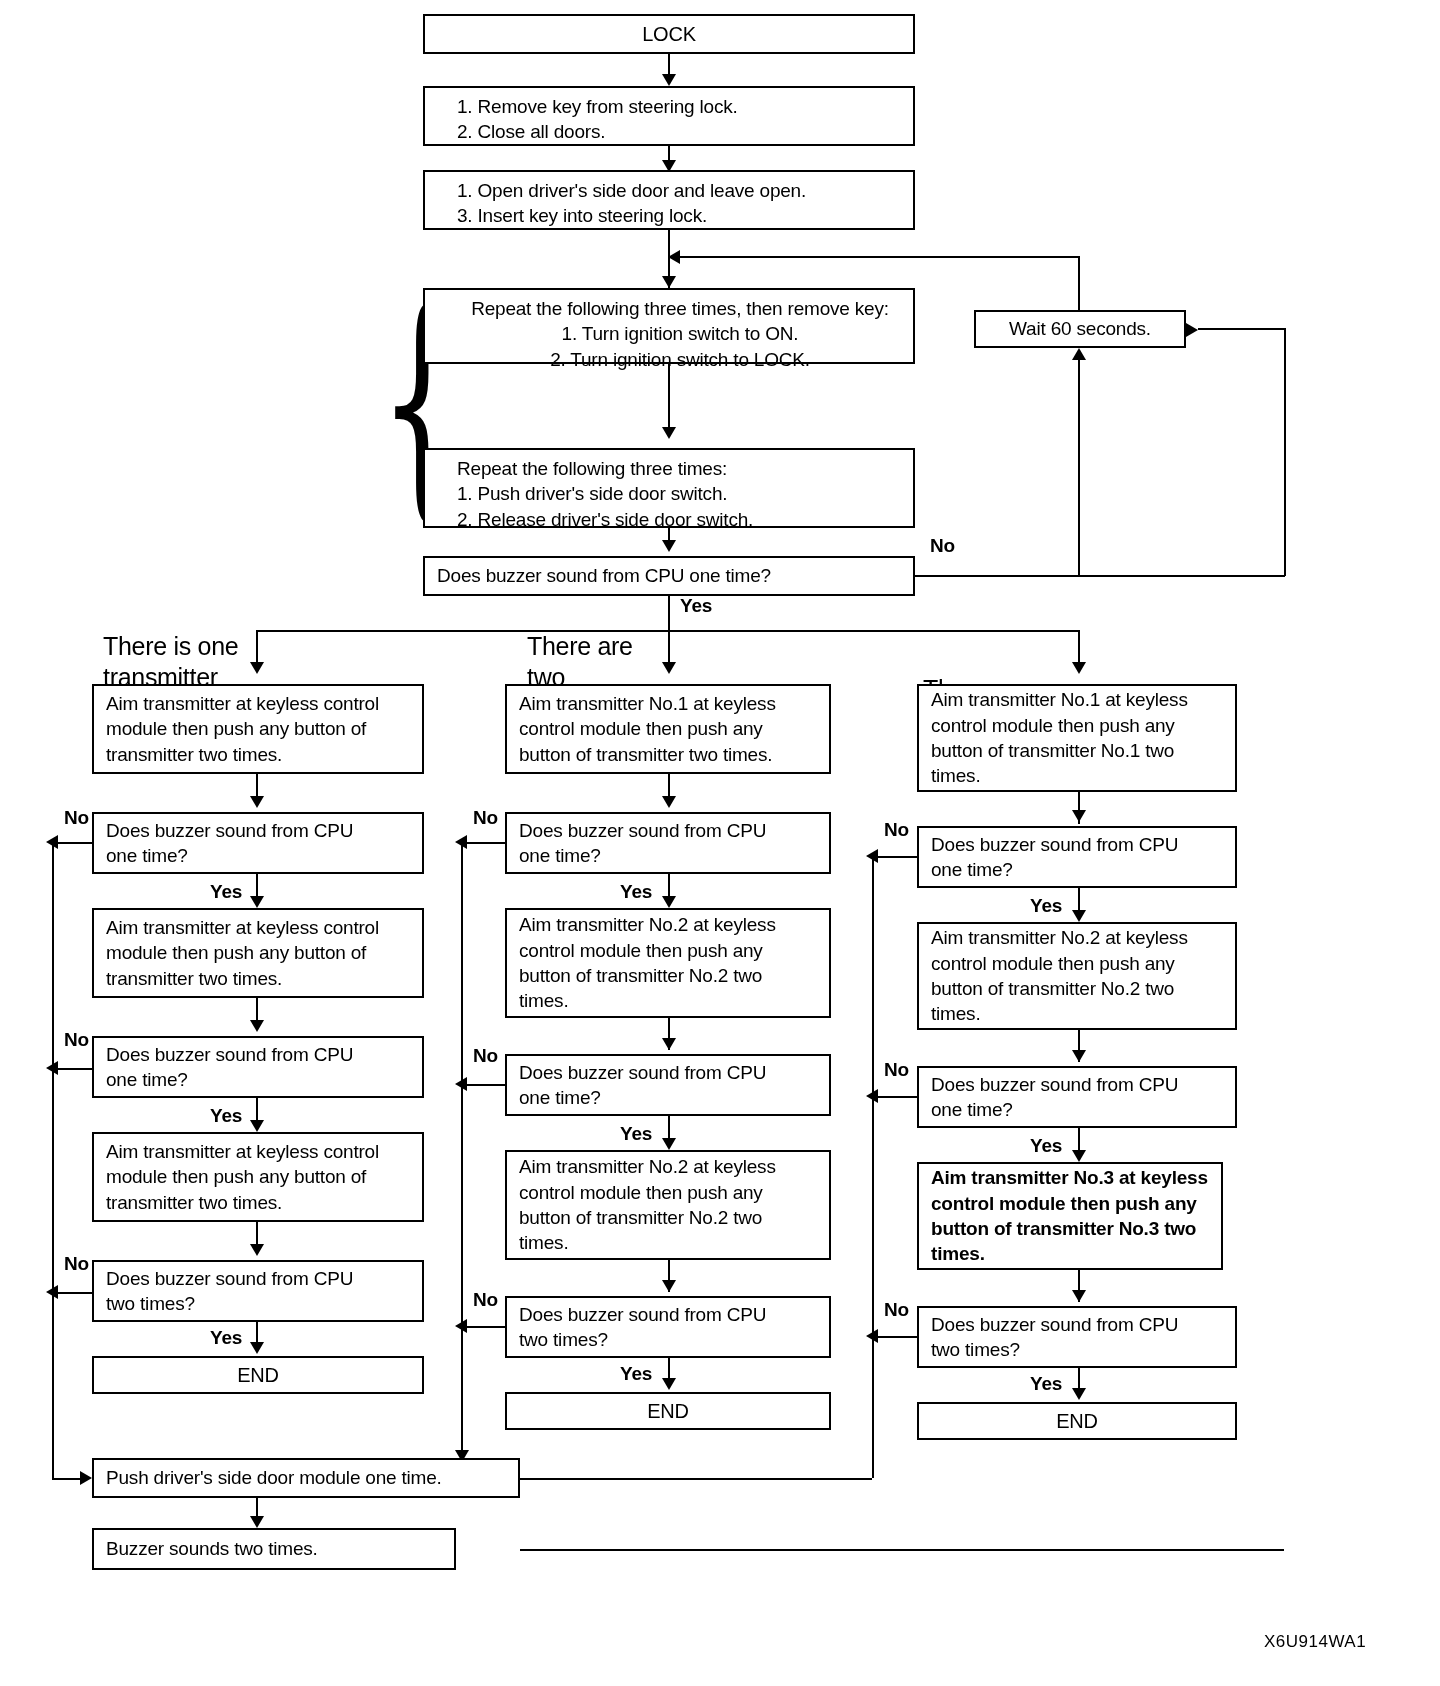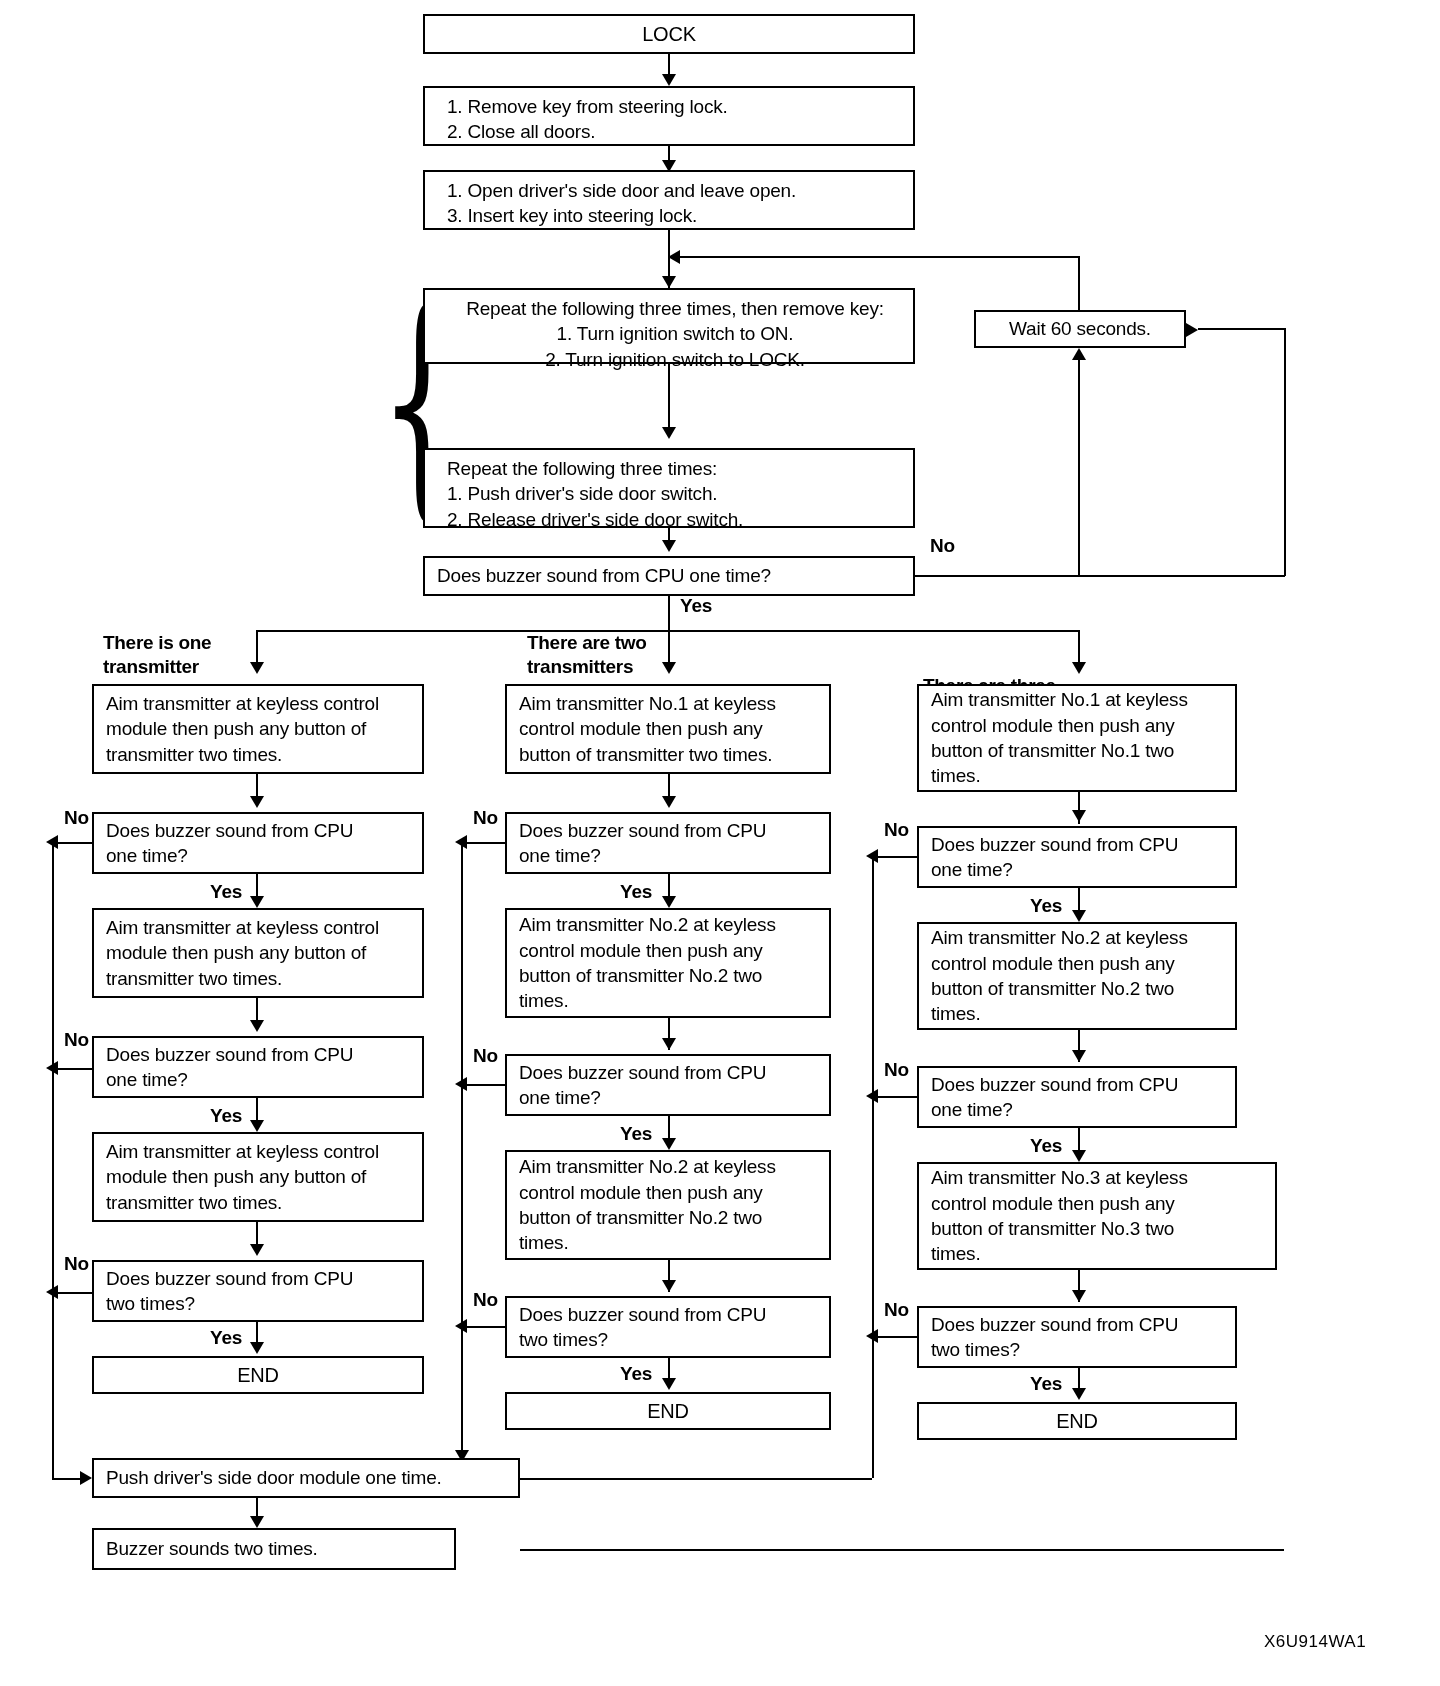--- a/index.html
+++ b/index.html
@@ -32,21 +32,21 @@
     justify-content:center;
     padding:0;
     text-align:center;
   }
   .box.mid{
     display:flex;
     flex-direction:column;
     justify-content:center;
   }
   .box.num{
-    padding-left:22px;
+    padding-left:32px;
   }
   
   .vline{position:absolute;width:2px;background:#000;}
   .hline{position:absolute;height:2px;background:#000;}
   .arr{position:absolute;width:0;height:0;}
   .arr-d{border-left:7px solid transparent;border-right:7px solid transparent;border-top:12px solid #000;}
   .arr-u{border-left:7px solid transparent;border-right:7px solid transparent;border-bottom:12px solid #000;}
   .arr-l{border-top:7px solid transparent;border-bottom:7px solid transparent;border-right:12px solid #000;}
   .arr-r{border-top:7px solid transparent;border-bottom:7px solid transparent;border-left:12px solid #000;}
   
@@ -61,22 +61,22 @@
   .note{
     position:absolute;
     font-size:19px;
     font-weight:bold;
     line-height:1.35;
     white-space:pre-line;
     letter-spacing:-0.3px;
   }
   .colhead{
     position:absolute;
-    font-size:19px;
-    font-weight:bold;
+    font-size:25px;
+    font-weight:normal;
     line-height:1.25;
     white-space:pre-line;
     letter-spacing:-0.3px;
   }
   .brace{
     position:absolute;
     font-size:250px;
     line-height:0.95;
     font-family:"DejaVu Serif",serif;
     font-weight:300;
@@ -298,21 +298,21 @@
   <div class="box mid" style="left:917px;top:1066px;width:320px;height:62px;">Does buzzer sound from CPU
 one time?</div>
   <div class="lbl" style="left:884px;top:1058px;">No</div>
   <div class="hline" style="left:878px;top:1096px;width:39px;"></div>
   <div class="arr arr-l" style="left:866px;top:1089px;"></div>
 
   <div class="vline" style="left:1078px;top:1128px;height:32px;"></div>
   <div class="lbl" style="left:1030px;top:1134px;">Yes</div>
   <div class="arr arr-d" style="left:1072px;top:1150px;"></div>
 
-  <div class="box mid" style="left:917px;top:1162px;width:360px;height:108px;">Aim transmitter No.3 at keyless
+  <div class="box mid" style="left:917px;top:1162px;width:306px;height:108px;font-weight:bold;">Aim transmitter No.3 at keyless
 control module then push any
 button of transmitter No.3 two
 times.</div>
   <div class="vline" style="left:1078px;top:1270px;height:32px;"></div>
   <div class="arr arr-d" style="left:1072px;top:1290px;"></div>
 
   <div class="box mid" style="left:917px;top:1306px;width:320px;height:62px;">Does buzzer sound from CPU
 two times?</div>
   <div class="lbl" style="left:884px;top:1298px;">No</div>
   <div class="hline" style="left:878px;top:1336px;width:39px;"></div>

